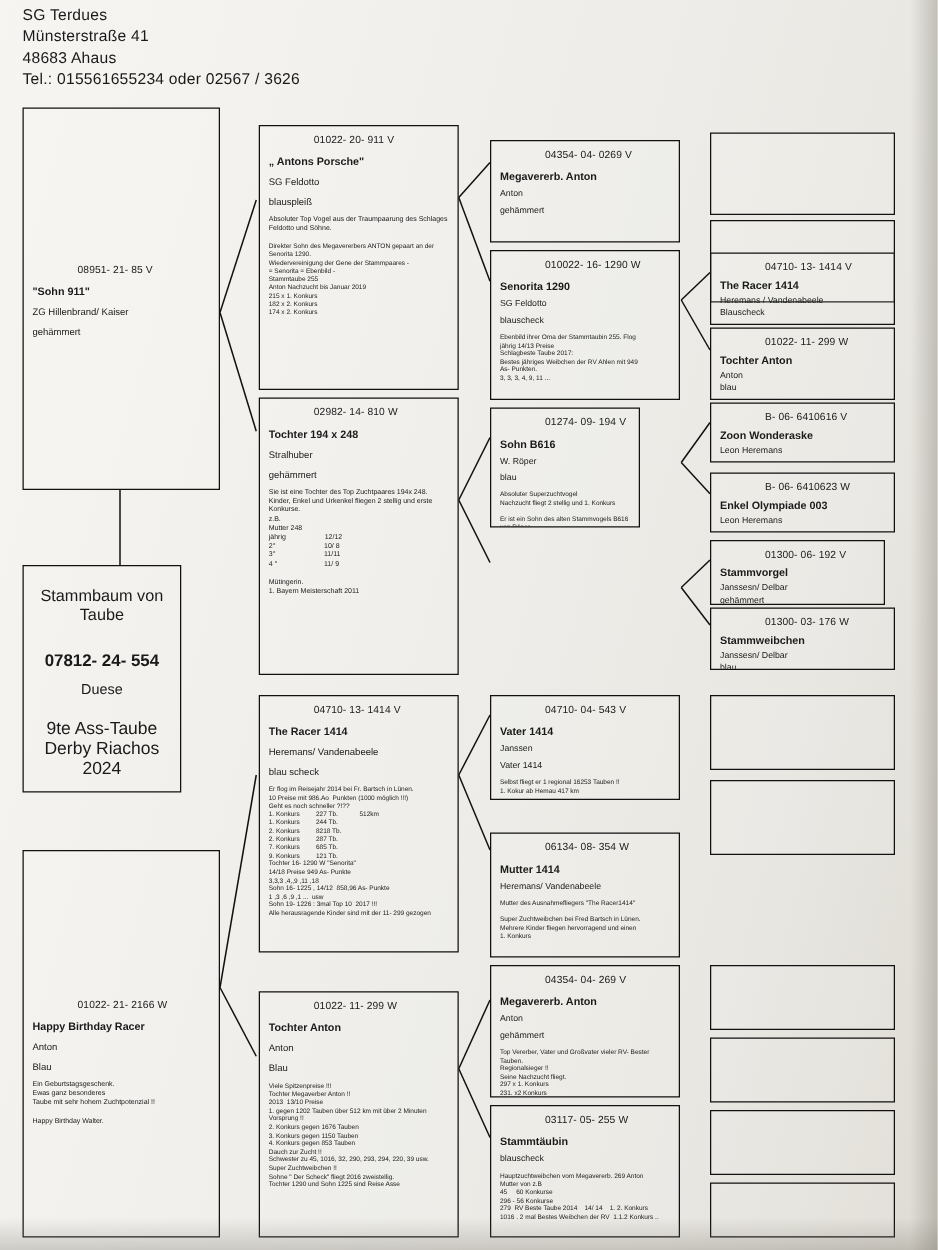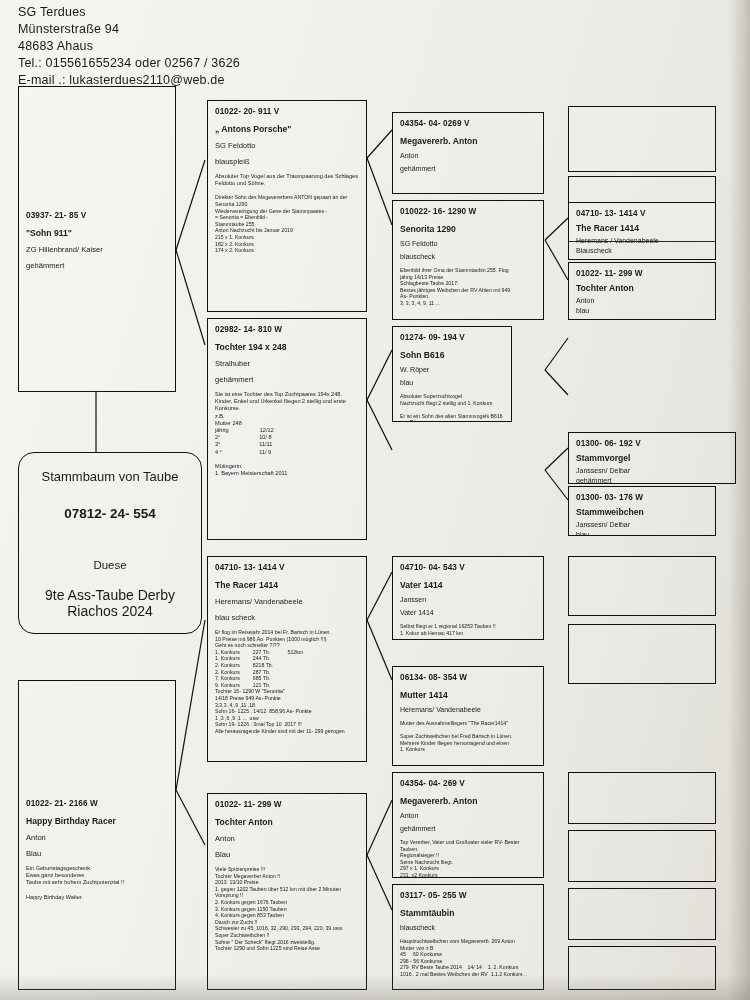--- a/index.html
+++ b/index.html
@@ -29,46 +29,45 @@
   .hdr div{white-space:nowrap;}
 
   .box{
     position:absolute;
     border:1.4px solid #111;
     background:rgba(255,255,255,0.10);
     box-sizing:border-box;
     padding:6px 7px;
     overflow:hidden;
   }
-  .ring{ font-size:8.2px; font-weight:bold; letter-spacing:.1px; }
+  .ring{ font-size:8.2px; font-weight:normal; letter-spacing:.1px;margin-left:36px; }
   .nm{ font-size:8.6px; font-weight:bold; margin-top:8px;}
   .ln{ font-size:7.6px; margin-top:7px;}
   .ln.sm{font-size:7px;margin-top:6px;}
   .blk{ font-size:5.6px; line-height:7.2px; margin-top:7px; white-space:pre-wrap;}
   .blk.tiny{font-size:5.2px;line-height:6.6px;}
 
   
   .mainbox{position:absolute;border:1.4px solid #111;box-sizing:border-box;text-align:center;}
   .mb-t{font-size:13px;margin-top:16px;}
   .mb-r{font-size:13.5px;font-weight:bold;margin-top:22px;}
-  .mb-n{font-size:11.5px;margin-top:38px;}
+  .mb-n{font-size:11.5px;margin-top:10px;}
   .mb-s{font-size:14px;margin-top:16px;}
   svg.lines{position:absolute;left:0;top:0;width:750px;height:1000px;pointer-events:none;}
 </style>
 </head>
 <body>
 
 <div id="sheet">
 
   <div class="hdr">
     <div>SG Terdues</div>
-    <div>Münsterstraße 94</div>
+    <div>Münsterstraße 41</div>
     <div>48683 Ahaus</div>
     <div>Tel.: 015561655234 oder 02567 / 3626</div>
-    <div>E-mail .: lukasterdues2110@web.de</div>
   </div>
 
   <svg class="lines">
     <g stroke="#111" stroke-width="1.2" fill="none">
 
       <path d="M96 392 L96 452"></path>
 
       <path d="M176 250 L205 160"></path>
       <path d="M176 250 L205 345"></path>
 
@@ -92,27 +91,27 @@
 
       <path d="M367 620 L392 572"></path>
       <path d="M367 620 L392 680"></path>
 
       <path d="M367 855 L392 800"></path>
       <path d="M367 855 L392 910"></path>
     </g>
   </svg>
 
   <div class="box" style="left:18px;top:86px;width:158px;height:306px;">
-    <div class="ring" style="margin-top:118px">03937- 21- 85 V</div>
+    <div class="ring" style="margin-top:118px">08951- 21- 85 V</div>
     <div class="nm">"Sohn 911"</div>
     <div class="ln">ZG Hillenbrand/ Kaiser</div>
     <div class="ln">gehämmert</div>
   </div>
 
-  <div class="mainbox" style="left:18px;top:452px;width:184px;height:182px;border-radius:16px;">
+  <div class="mainbox" style="left:18px;top:452px;width:127px;height:182px;">
     <div class="mb-t">Stammbaum von Taube</div>
     <div class="mb-r">07812- 24- 554</div>
     <div class="mb-n">Duese</div>
     <div class="mb-s">9te Ass-Taube Derby Riachos 2024</div>
   </div>
 
   <div class="box" style="left:18px;top:680px;width:158px;height:310px;">
     <div class="ring" style="margin-top:112px">01022- 21- 2166 W</div>
     <div class="nm">Happy Birthday Racer</div>
     <div class="ln">Anton</div>
@@ -297,23 +296,33 @@
     <div class="ln sm" style="margin-top:3px">Blauscheck</div>
   </div>
 
   <div class="box" style="left:568px;top:262px;width:148px;height:58px;">
     <div class="ring">01022- 11- 299 W</div>
     <div class="nm" style="margin-top:5px">Tochter Anton</div>
     <div class="ln sm" style="margin-top:4px">Anton</div>
     <div class="ln sm" style="margin-top:3px">blau</div>
   </div>
 
-
-
-  <div class="box" style="left:568px;top:432px;width:168px;height:52px;">
+  <div class="box" style="left:568px;top:322px;width:148px;height:48px;">
+    <div class="ring">B- 06- 6410616 V</div>
+    <div class="nm" style="margin-top:5px">Zoon Wonderaske</div>
+    <div class="ln sm" style="margin-top:4px">Leon Heremans</div>
+  </div>
+
+  <div class="box" style="left:568px;top:378px;width:148px;height:48px;">
+    <div class="ring">B- 06- 6410623 W</div>
+    <div class="nm" style="margin-top:5px">Enkel Olympiade 003</div>
+    <div class="ln sm" style="margin-top:4px">Leon Heremans</div>
+  </div>
+
+  <div class="box" style="left:568px;top:432px;width:140px;height:52px;">
     <div class="ring">01300- 06- 192 V</div>
     <div class="nm" style="margin-top:5px">Stammvorgel</div>
     <div class="ln sm" style="margin-top:4px">Janssesn/ Delbar</div>
     <div class="ln sm" style="margin-top:3px">gehämmert</div>
   </div>
 
   <div class="box" style="left:568px;top:486px;width:148px;height:50px;">
     <div class="ring">01300- 03- 176 W</div>
     <div class="nm" style="margin-top:5px">Stammweibchen</div>
     <div class="ln sm" style="margin-top:4px">Janssesn/ Delbar</div>

